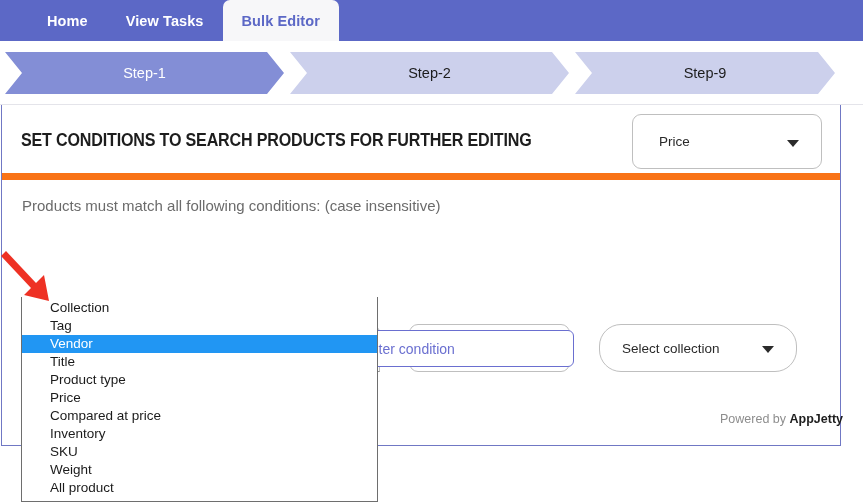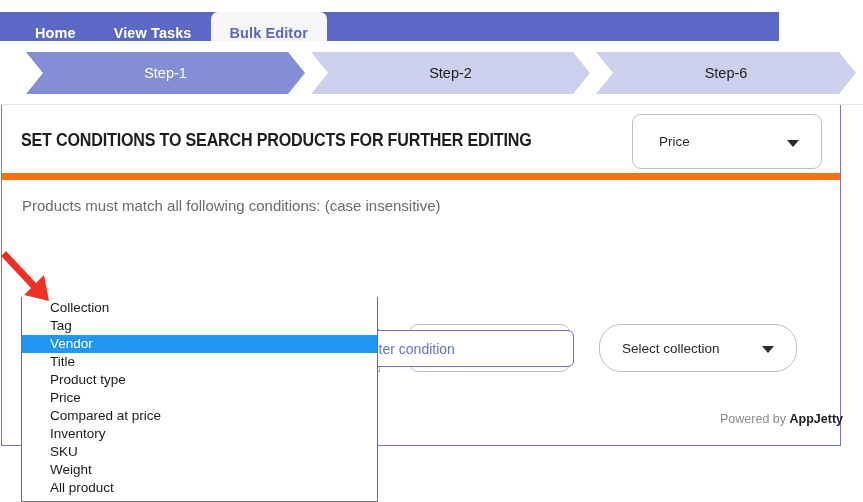--- a/index.html
+++ b/index.html
@@ -6,25 +6,25 @@
   html, body {
     width: 863px; height: 502px;
     background: #ffffff;
     font-family: "Liberation Sans", sans-serif;
     overflow: hidden;
   }
   #app { position: relative; width: 863px; height: 502px; background:#fff; }
 
   
   .navbar {
-    position: absolute; left: 0; top: 12px;
-    width: 779px; height: 41px;
+    position: absolute; left: 0; top: 0;
+    width: 863px; height: 41px;
     background: #5c68c6;
     display: flex; align-items: flex-end;
-    padding-left: 16px;
+    padding-left: 28px;
   }
   .nav-tab {
     height: 41px;
     padding: 0 19px;
     display: flex; align-items: center; justify-content: center;
     color: #ffffff;
     font-size: 14.5px; font-weight: bold;
     letter-spacing: .1px;
     cursor: pointer;
     white-space: nowrap;
@@ -35,21 +35,21 @@
     border-radius: 7px 7px 0 0;
   }
 
   
   .stepper-bar {
     position: absolute; left: 0; top: 41px;
     width: 863px; height: 64px;
     background: #ffffff;
     border-bottom: 1px solid #e4e4ea;
   }
-  .steps { position: absolute; left: 26px; top: 11px; height: 42px; display: flex; }
+  .steps { position: absolute; left: 5px; top: 11px; height: 42px; display: flex; }
   .step {
     position: relative;
     height: 42px;
     display: flex; align-items: center; justify-content: center;
     font-size: 14.5px;
     padding: 0 18px;
     margin-right: 6px;
     clip-path: polygon(0 0, calc(100% - 17px) 0, 100% 50%, calc(100% - 17px) 100%, 0 100%, 17px 50%);
     cursor: pointer;
   }
@@ -172,21 +172,21 @@
   <div class="navbar">
     <div class="nav-tab">Home</div>
     <div class="nav-tab">View Tasks</div>
     <div class="nav-tab active">Bulk Editor</div>
   </div>
 
   <div class="stepper-bar">
     <div class="steps">
       <div class="step s1">Step-1</div>
       <div class="step s2">Step-2</div>
-      <div class="step s3">Step-6</div>
+      <div class="step s3">Step-9</div>
     </div>
   </div>
 
   <div class="card">
 
     <div class="card-header">
       <div class="card-title">SET CONDITIONS TO SEARCH PRODUCTS FOR FURTHER EDITING</div>
 
       <div class="price-select">
         <span class="val">Price</span>

